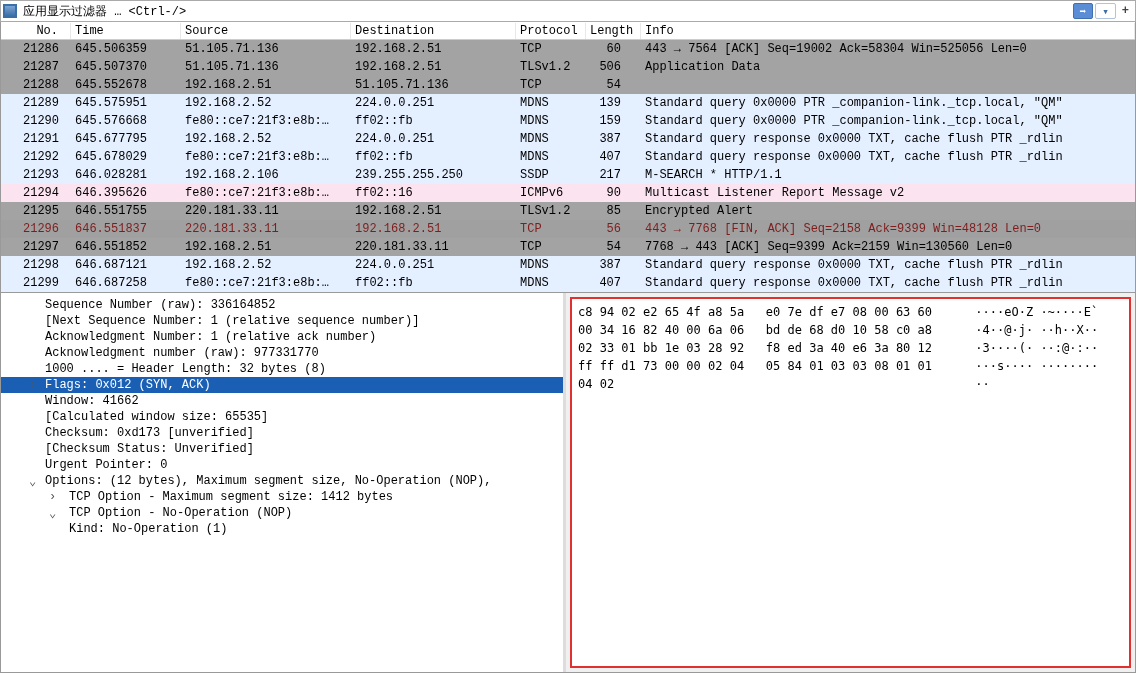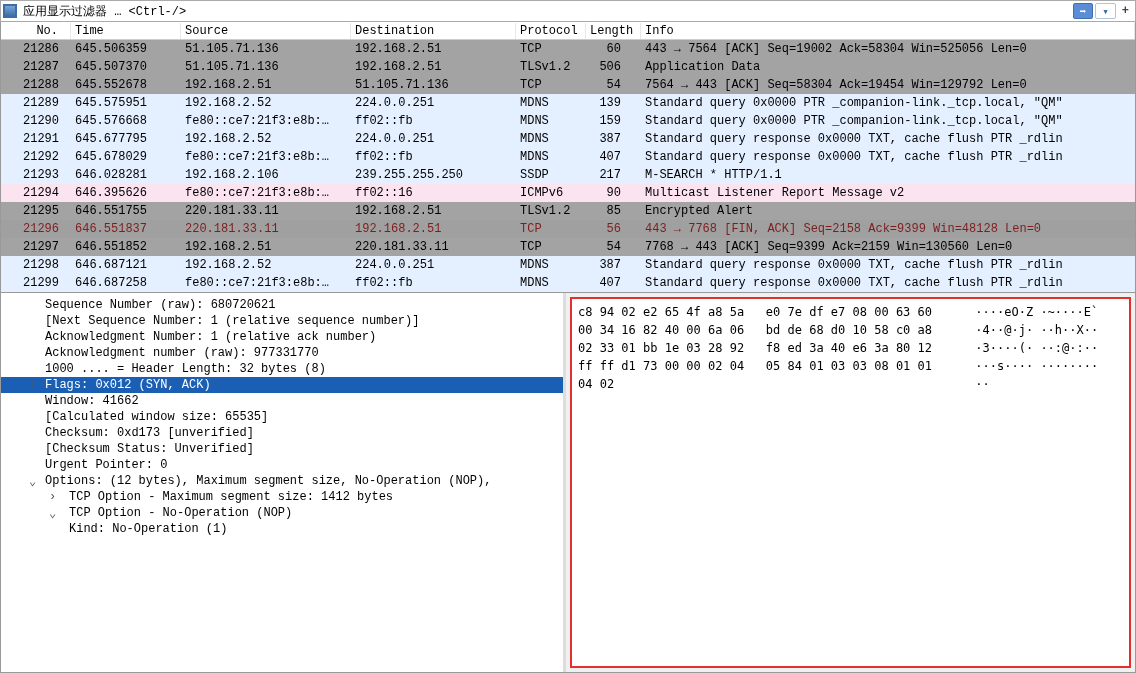--- a/index.html
+++ b/index.html
@@ -189,21 +189,20 @@
           <div class="td c-len">506</div>
           <div class="td c-info">Application Data</div>
         </div>
         <div class="row bg-light-purple">
           <div class="td c-no">21288</div>
           <div class="td c-time">645.552678</div>
           <div class="td c-src">192.168.2.51</div>
           <div class="td c-dst">51.105.71.136</div>
           <div class="td c-proto">TCP</div>
           <div class="td c-len">54</div>
-          <div class="td c-info">7564 → 443 [ACK] Seq=58304 Ack=19454 Win=129792 Len=0</div>
         </div>
         <div class="row bg-light-blue">
           <div class="td c-no">21289</div>
           <div class="td c-time">645.575951</div>
           <div class="td c-src">192.168.2.52</div>
           <div class="td c-dst">224.0.0.251</div>
           <div class="td c-proto">MDNS</div>
           <div class="td c-len">139</div>
           <div class="td c-info">Standard query 0x0000 PTR _companion-link._tcp.local, "QM"</div>
         </div>
@@ -295,21 +294,21 @@
           <div class="td c-dst">ff02::fb</div>
           <div class="td c-proto">MDNS</div>
           <div class="td c-len">407</div>
           <div class="td c-info">Standard query response 0x0000 TXT, cache flush PTR _rdlin</div>
         </div>
       </div>
 </div>
 
 <div class="bottom-panes">
   <div class="detail-pane" id="detail-pane">
-        <div class="detail-line lvl1"><span>Sequence Number (raw): 680720621</span></div>
+        <div class="detail-line lvl1"><span>Sequence Number (raw): 336164852</span></div>
         <div class="detail-line lvl1"><span>[Next Sequence Number: 1    (relative sequence number)]</span></div>
         <div class="detail-line lvl1"><span>Acknowledgment Number: 1    (relative ack number)</span></div>
         <div class="detail-line lvl1"><span>Acknowledgment number (raw): 977331770</span></div>
         <div class="detail-line lvl1"><span>1000 .... = Header Length: 32 bytes (8)</span></div>
         <div class="detail-line lvl1 sel"><span class="expander">›</span><span>Flags: 0x012 (SYN, ACK)</span></div>
         <div class="detail-line lvl1"><span>Window: 41662</span></div>
         <div class="detail-line lvl1"><span>[Calculated window size: 65535]</span></div>
         <div class="detail-line lvl1"><span>Checksum: 0xd173 [unverified]</span></div>
         <div class="detail-line lvl1"><span>[Checksum Status: Unverified]</span></div>
         <div class="detail-line lvl1"><span>Urgent Pointer: 0</span></div>

